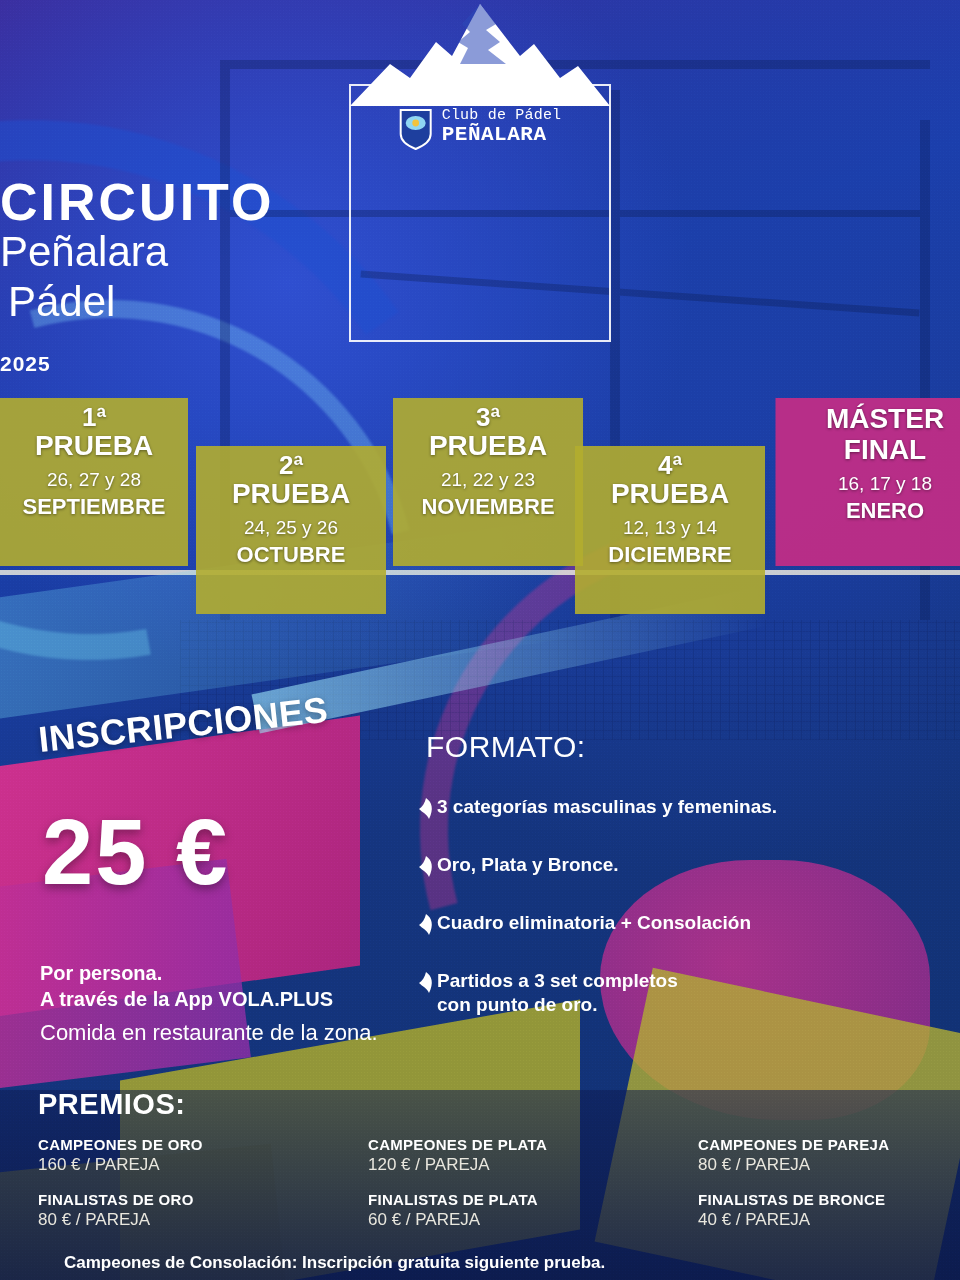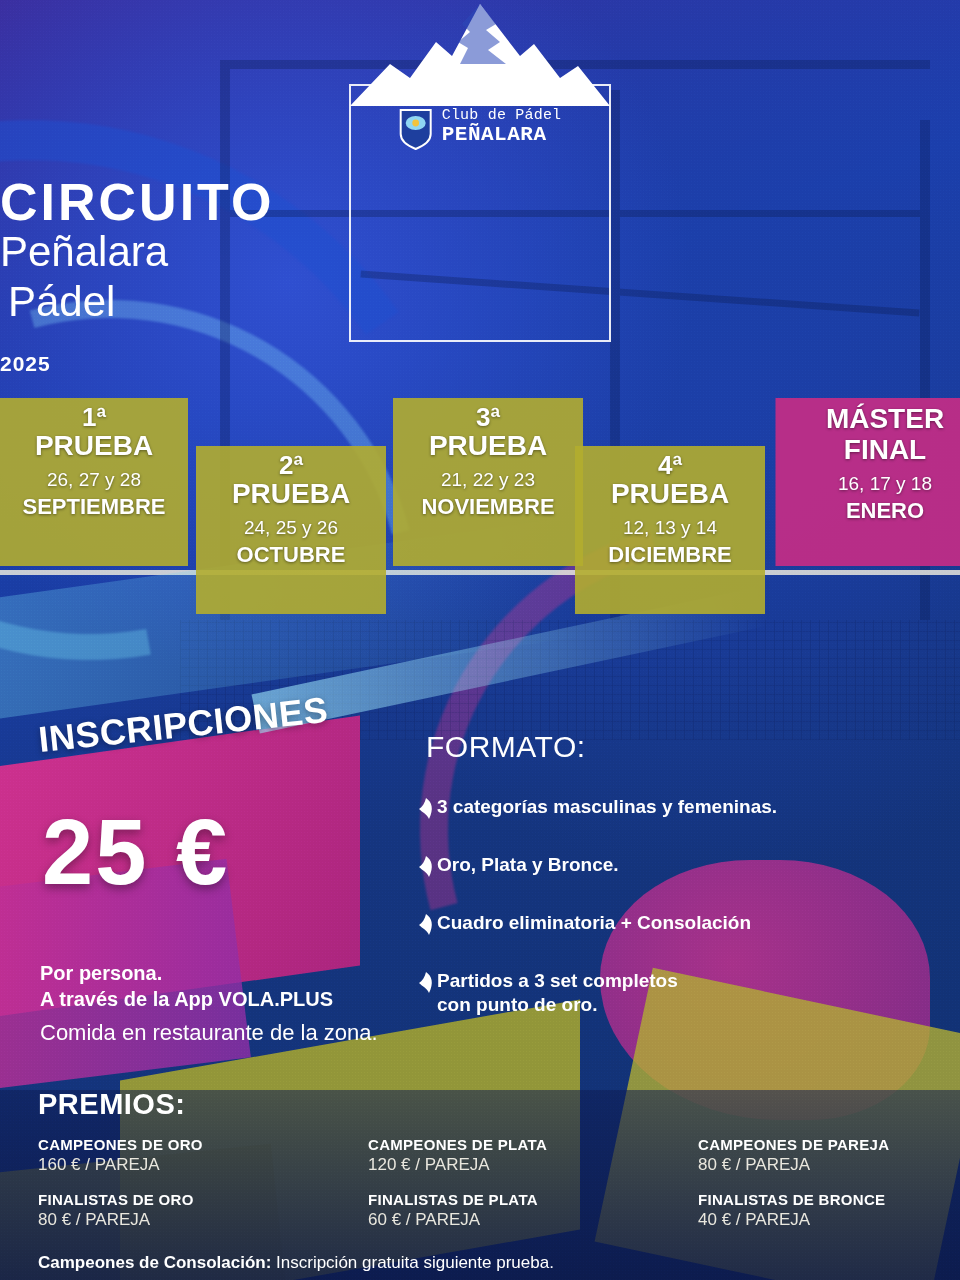--- a/index.html
+++ b/index.html
@@ -153,22 +153,22 @@
 
   
   .prem-title { position:absolute; left:38px; top:1088px; font-size:29px; font-weight:800; letter-spacing:.5px; }
   .prem-cols { position:absolute; left:38px; top:1136px; width:890px; display:flex; gap:0; }
   .prem-col { width:330px; }
   .prem-col:nth-child(3){ width:230px; }
   .p-head { font-size:15px; font-weight:800; letter-spacing:.3px; }
   .p-sub { font-size:17px; font-weight:400; margin-top:2px; color:#e9e7de; }
   .p-gap { height:16px; }
   .prem-foot { position:absolute; left:38px; top:1253px; font-size:17px; }
-  .prem-foot b { font-weight:800; }
-  .prem-foot span { font-weight:400; }
+  .prem-foot b { font-weight:800;margin-left:26px; }
+  .prem-foot span { font-weight:700; }
 </style>
 </head>
 <body>
 
 <div class="bg">
   <div class="bg-base"></div>
 
   <div class="swirl s1"></div>
   <div class="swirl s2"></div>
   <div class="swirl s3"></div>

